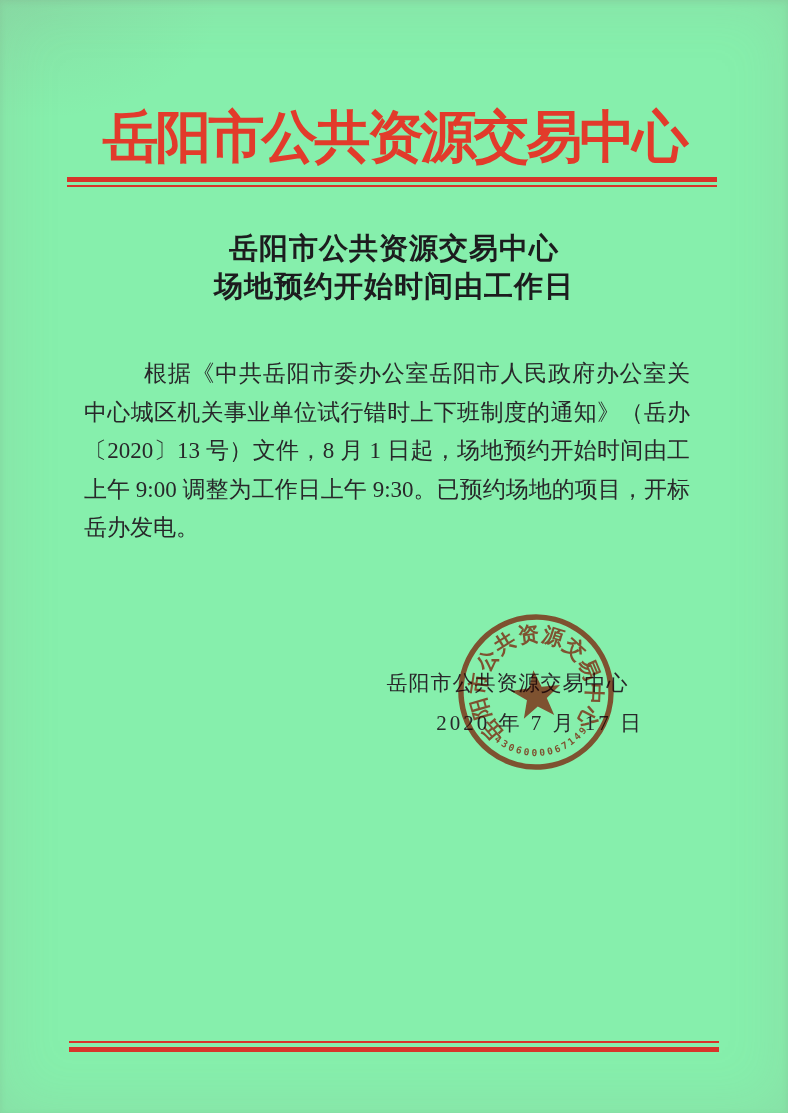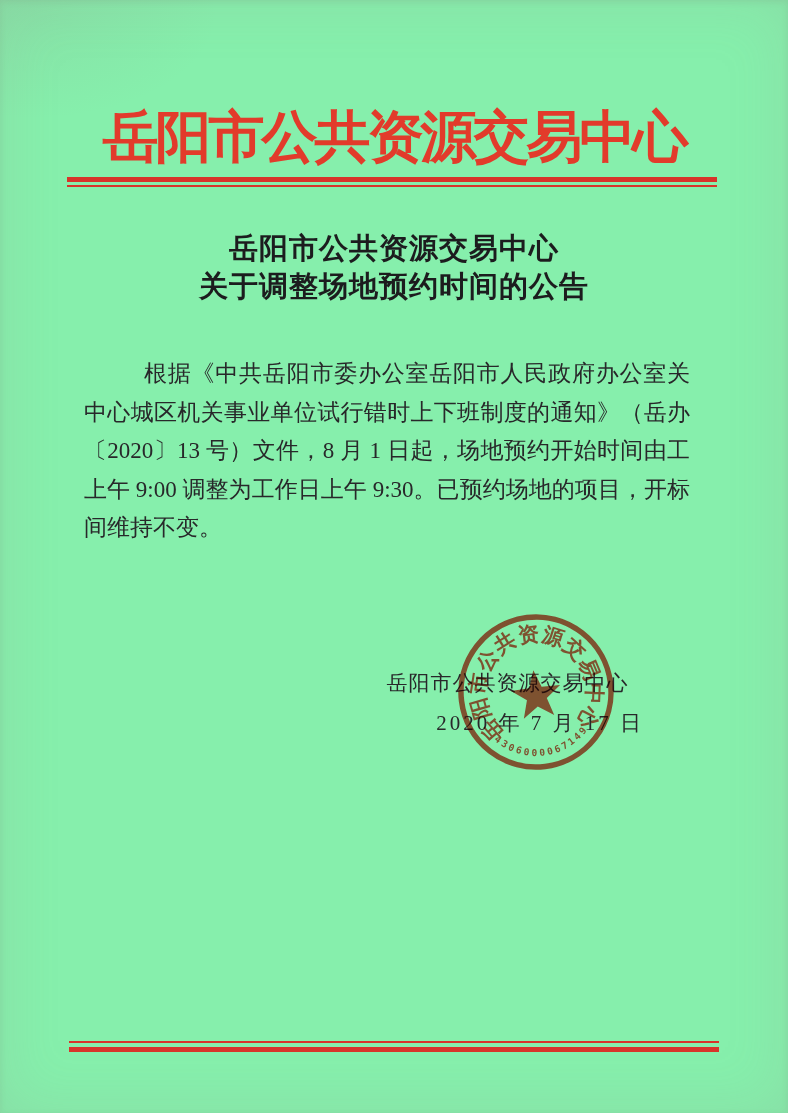--- a/index.html
+++ b/index.html
@@ -96,29 +96,29 @@
 
   <div class="scan-smudge"></div>
 
   <div class="letterhead">岳阳市公共资源交易中心</div>
 
   <div class="rule rule-top-thick"></div>
   <div class="rule rule-top-thin"></div>
 
   <div class="doc-title">
     <div>岳阳市公共资源交易中心</div>
-    <div>关于调整场地预约时间的公告</div>
+    <div>场地预约开始时间由工作日</div>
   </div>
 
   <div class="body-text">
     <div class="line indent fill">根据《中共岳阳市委办公室岳阳市人民政府办公室关于在市</div>
     <div class="line fill">中心城区机关事业单位试行错时上下班制度的通知》（岳办发电</div>
     <div class="line fill">〔2020〕13 号）文件，8 月 1 日起，场地预约开始时间由工作日</div>
     <div class="line fill">上午 9:00 调整为工作日上午 9:30。已预约场地的项目，开标时</div>
-    <div class="line">间维持不变。</div>
+    <div class="line">岳办发电。</div>
   </div>
 
   <div class="sig-org">岳阳市公共资源交易中心</div>
 
   <div class="sig-date">2020 年 7 月 17 日</div>
 
   <svg class="seal" viewBox="0 0 176 176" aria-hidden="true">
     <circle class="seal-ring" cx="88" cy="88" r="75"></circle>
     <defs>
       <path id="sealArcCjk" d="M 46.2 117.3 A 51 51 0 1 1 129.8 117.3" fill="none"></path>

